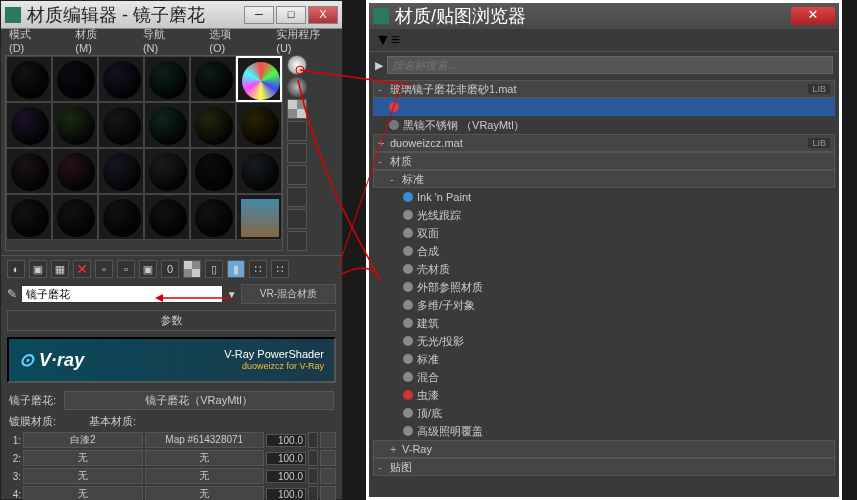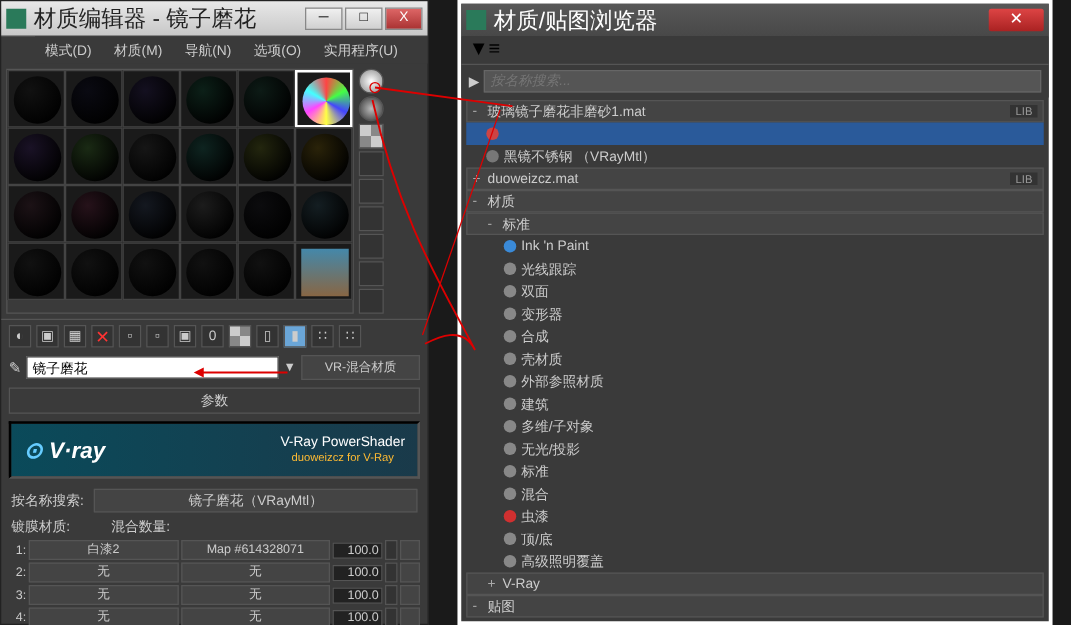--- a/index.html
+++ b/index.html
@@ -7,21 +7,21 @@
 
 
 .win1 { position: absolute; left: 0; top: 0; width: 343px; height: 500px; background: #3a3a3a; border: 1px solid #222; }
 .titlebar { height: 28px; background: linear-gradient(#e8e8e8, #c8c8c8); display: flex; align-items: center; padding: 0 4px; border-bottom: 1px solid #888; }
 .tb-icon { width: 16px; height: 16px; background: #2a7a5a; margin-right: 6px; }
 .tb-title { font-size: 18px; color: #222; flex: 1; }
 .tb-btns { display: flex; gap: 2px; }
 .tb-btn { width: 30px; height: 18px; background: linear-gradient(#f0f0f0,#d0d0d0); border: 1px solid #888; font-size: 11px; text-align: center; line-height: 15px; }
 .tb-btn.close { background: linear-gradient(#d66,#a33); color: #fff; }
 
-.menubar { height: 22px; background: #3a3a3a; display: flex; align-items: center; padding: 0 4px; font-size: 11px; color: #ccc; gap: 10px; margin-left: 27px; }
+.menubar { height: 22px; background: #3a3a3a; display: flex; align-items: center; padding: 0 4px; font-size: 11px; color: #ccc; gap: 22px; }
 .menubar span { padding: 2px 4px; }
 
 .swatch-area { display: flex; padding: 4px; }
 .swatch-grid { display: grid; grid-template-columns: repeat(6, 46px); grid-auto-rows: 46px; gap: 0; border: 1px solid #555; }
 .swatch { width: 46px; height: 46px; background: #1a1a1a; border: 1px solid #444; position: relative; }
 .swatch .ball { width: 38px; height: 38px; border-radius: 50%; position: absolute; left: 4px; top: 4px; }
 .swatch.sel { border: 2px solid #fff; }
 .side-icons { width: 26px; display: flex; flex-direction: column; gap: 2px; margin-left: 4px; }
 .side-icons .ico { width: 20px; height: 20px; border: 1px solid #555; background: #333; }
 
@@ -31,21 +31,21 @@
 .tbx.hl { background: #6aa6d8; }
 
 .name-row { display: flex; align-items: center; gap: 4px; padding: 2px 6px; }
 .name-input { flex: 1; background: #fff; border: 1px solid #333; font-size: 11px; height: 18px; padding: 0 4px; }
 .type-label { font-size: 10px; color: #ccc; background: #444; border: 1px solid #555; padding: 2px 18px; text-align: center; }
 
 .params-hdr { text-align: center; font-size: 11px; color: #ccc; background: #3a3a3a; border: 1px solid #555; padding: 2px; margin: 4px 6px 0; }
 .vray-banner { margin: 6px; height: 46px; background: linear-gradient(90deg, #0a4a5a, #1a3a4a); border: 2px inset #555; display: flex; align-items: center; padding: 0 10px; justify-content: space-between; }
 .vray-logo { font-size: 18px; font-weight: bold; color: #fff; font-style: italic; }
 .vray-logo b { color: #6cf; }
-.vray-ps { font-size: 11px; color: #fff; text-align: center; line-height: 1.2; margin-left: 28px; }
+.vray-ps { font-size: 11px; color: #fff; text-align: right; line-height: 1.2; margin-left: 28px; }
 .vray-ps .sub { font-size: 9px; color: #fb3; }
 
 .base-row { display: flex; font-size: 11px; color: #ccc; padding: 2px 8px; align-items: center; gap: 8px; }
 .base-row .val { background: #444; border: 1px solid #555; padding: 1px 12px; flex: 1; text-align: center; }
 
 .coat-hdr { display: flex; font-size: 11px; color: #ccc; padding: 2px 8px; gap: 10px; }
 
 .mix-row { display: flex; font-size: 10px; color: #ccc; padding: 1px 6px; align-items: center; gap: 2px; }
 .mix-row .n { width: 14px; text-align: right; }
 .mix-row .cell { background: #444; border: 1px solid #555; height: 16px; flex: 1; text-align: center; line-height: 14px; overflow: hidden; }
@@ -211,27 +211,27 @@
 
   <div class="vray-banner">
     <div class="vray-logo"><b>⊙</b> <span>V·ray</span></div>
     <div class="vray-ps">
       <div>V-Ray PowerShader</div>
       <div class="sub">duoweizcz for V-Ray</div>
     </div>
   </div>
 
   <div class="base-row">
-    <span>按名称搜索:</span>
+    <span>镜子磨花:</span>
     <span class="val">镜子磨花（VRayMtl）</span>
   </div>
 
   <div class="coat-hdr">
     <span style="width:70px">镀膜材质:</span>
-    <span>混合数量:</span>
+    <span>基本材质:</span>
   </div>
 
   <div id="mixrows">
       <div class="mix-row">
         <span class="n">1:</span>
         <span class="cell">白漆2</span>
         <span class="cell">Map #614328071</span>
         <span class="num">100.0</span>
         <span class="sp"></span>
         <span class="cell" style="flex:0 0 16px"></span>
@@ -315,41 +315,37 @@
         <div class="tree-row indent2">
           <span class="dot" style="background:#888"></span>
           <span>光线跟踪</span>
         </div>
         <div class="tree-row indent2">
           <span class="dot" style="background:#888"></span>
           <span>双面</span>
         </div>
         <div class="tree-row indent2">
           <span class="dot" style="background:#888"></span>
-          <span>变形器</span>
-        </div>
-        <div class="tree-row indent2">
-          <span class="dot" style="background:#888"></span>
           <span>合成</span>
         </div>
         <div class="tree-row indent2">
           <span class="dot" style="background:#888"></span>
           <span>壳材质</span>
         </div>
         <div class="tree-row indent2">
           <span class="dot" style="background:#888"></span>
           <span>外部参照材质</span>
         </div>
         <div class="tree-row indent2">
           <span class="dot" style="background:#888"></span>
+          <span>多维/子对象</span>
+        </div>
+        <div class="tree-row indent2">
+          <span class="dot" style="background:#888"></span>
           <span>建筑</span>
-        </div>
-        <div class="tree-row indent2">
-          <span class="dot" style="background:#888"></span>
-          <span>多维/子对象</span>
         </div>
         <div class="tree-row indent2">
           <span class="dot" style="background:#888"></span>
           <span>无光/投影</span>
         </div>
         <div class="tree-row indent2">
           <span class="dot" style="background:#888"></span>
           <span>标准</span>
         </div>
         <div class="tree-row indent2">

